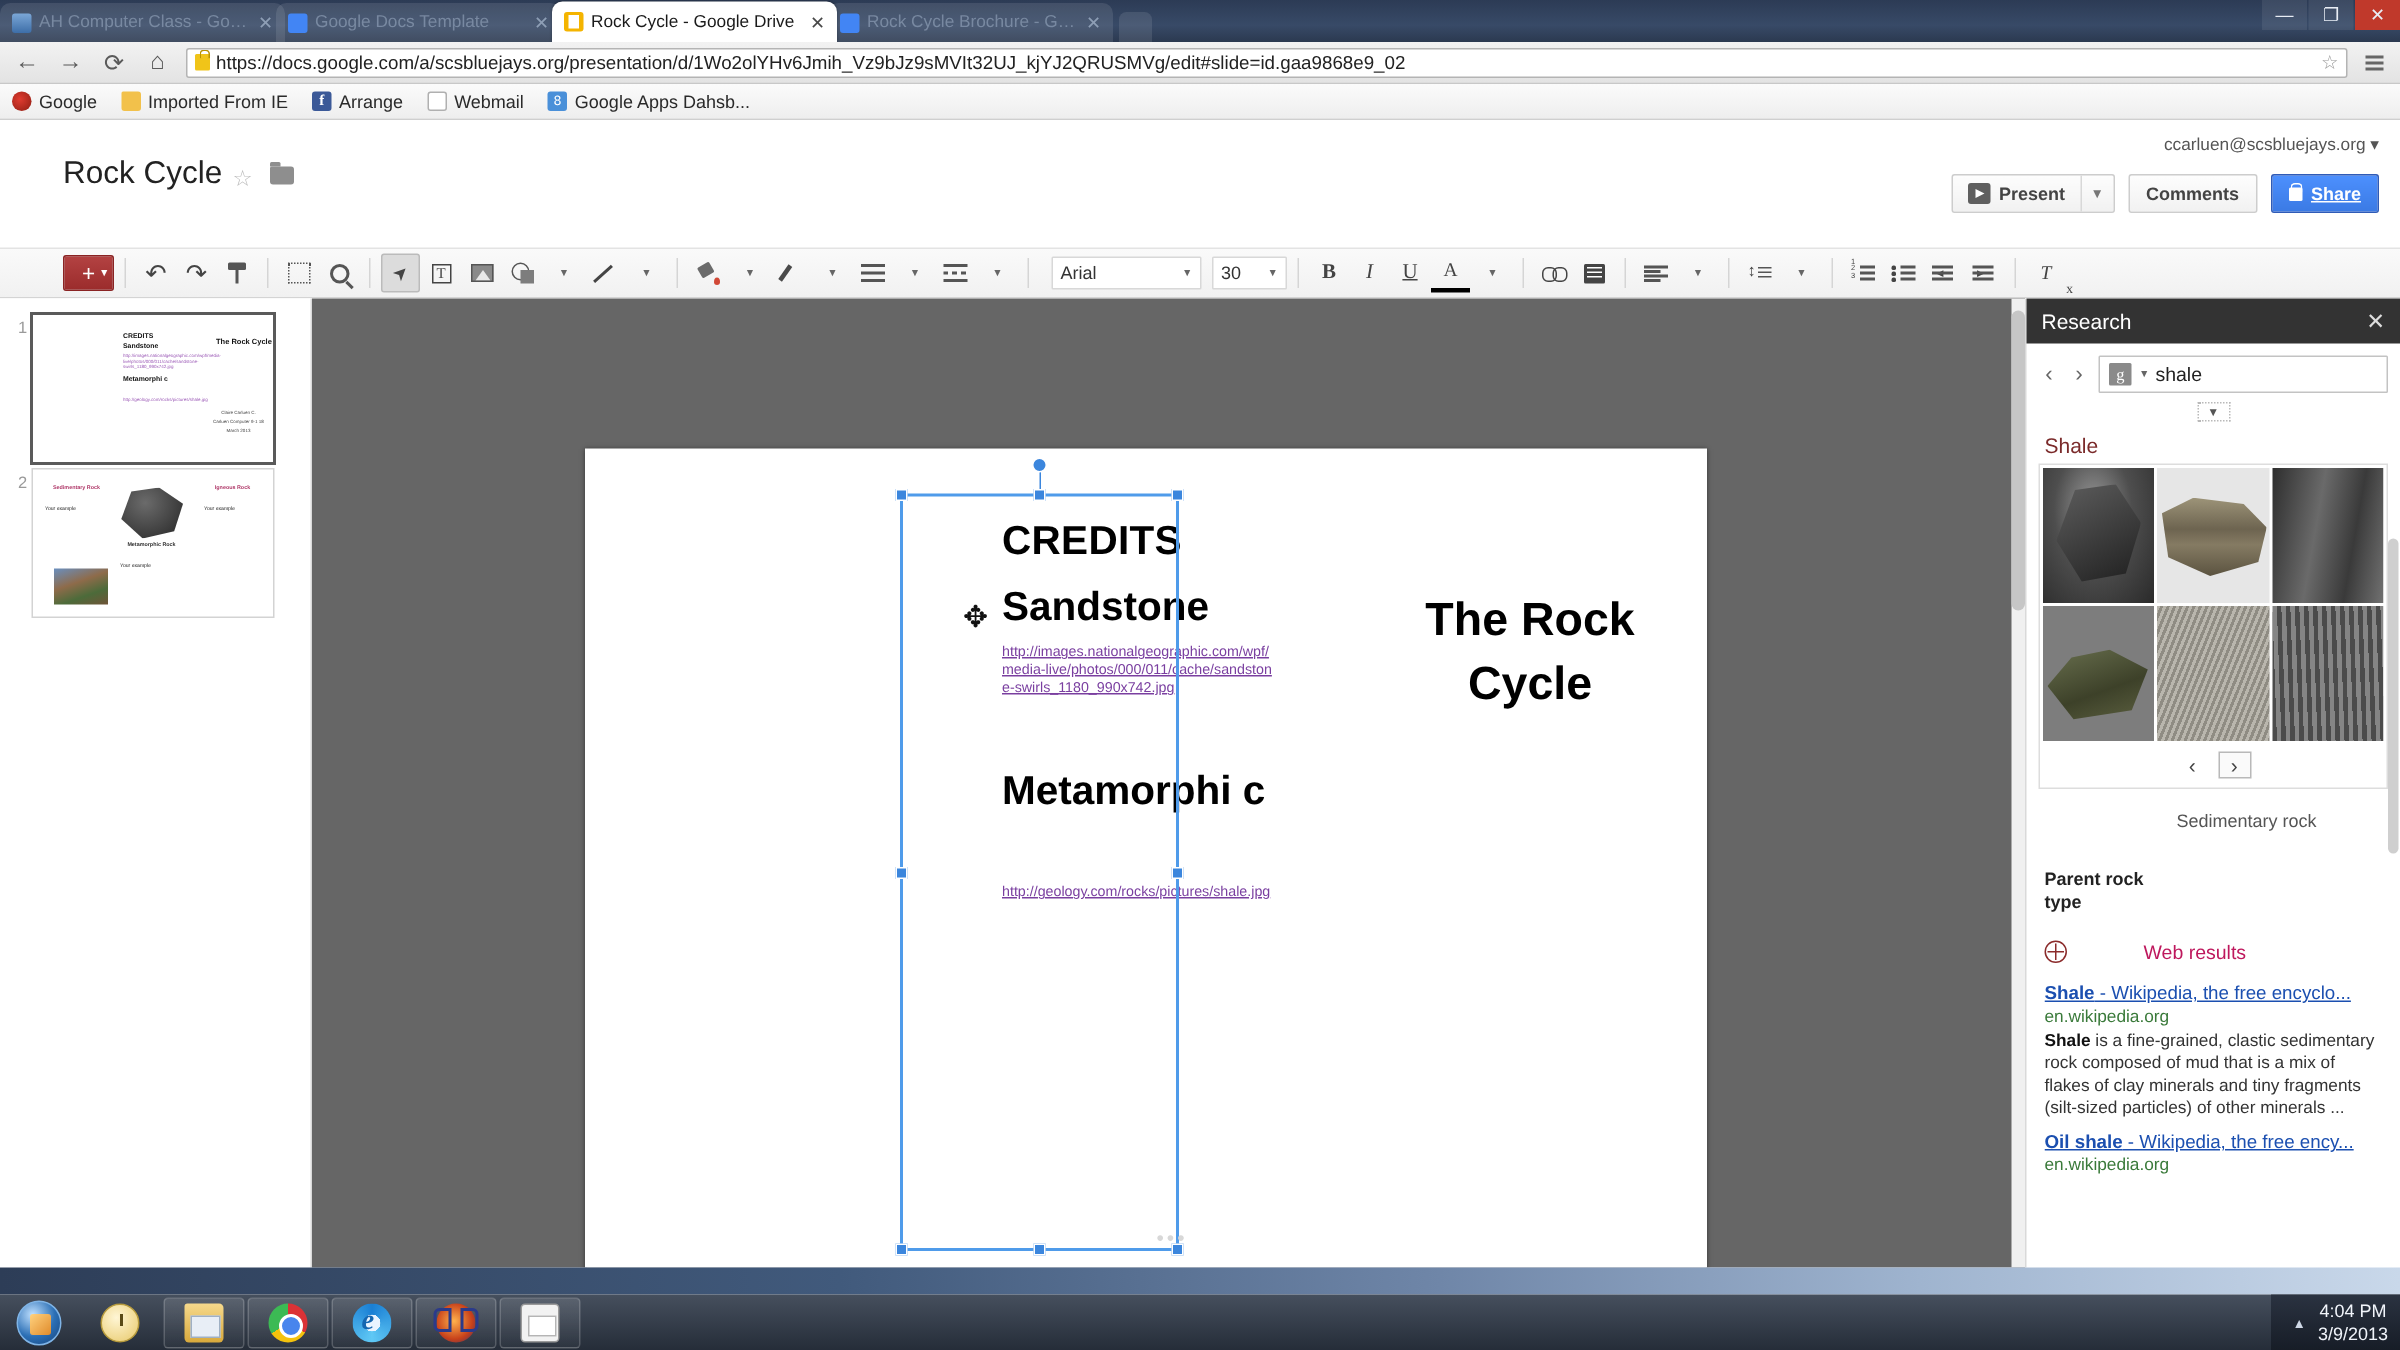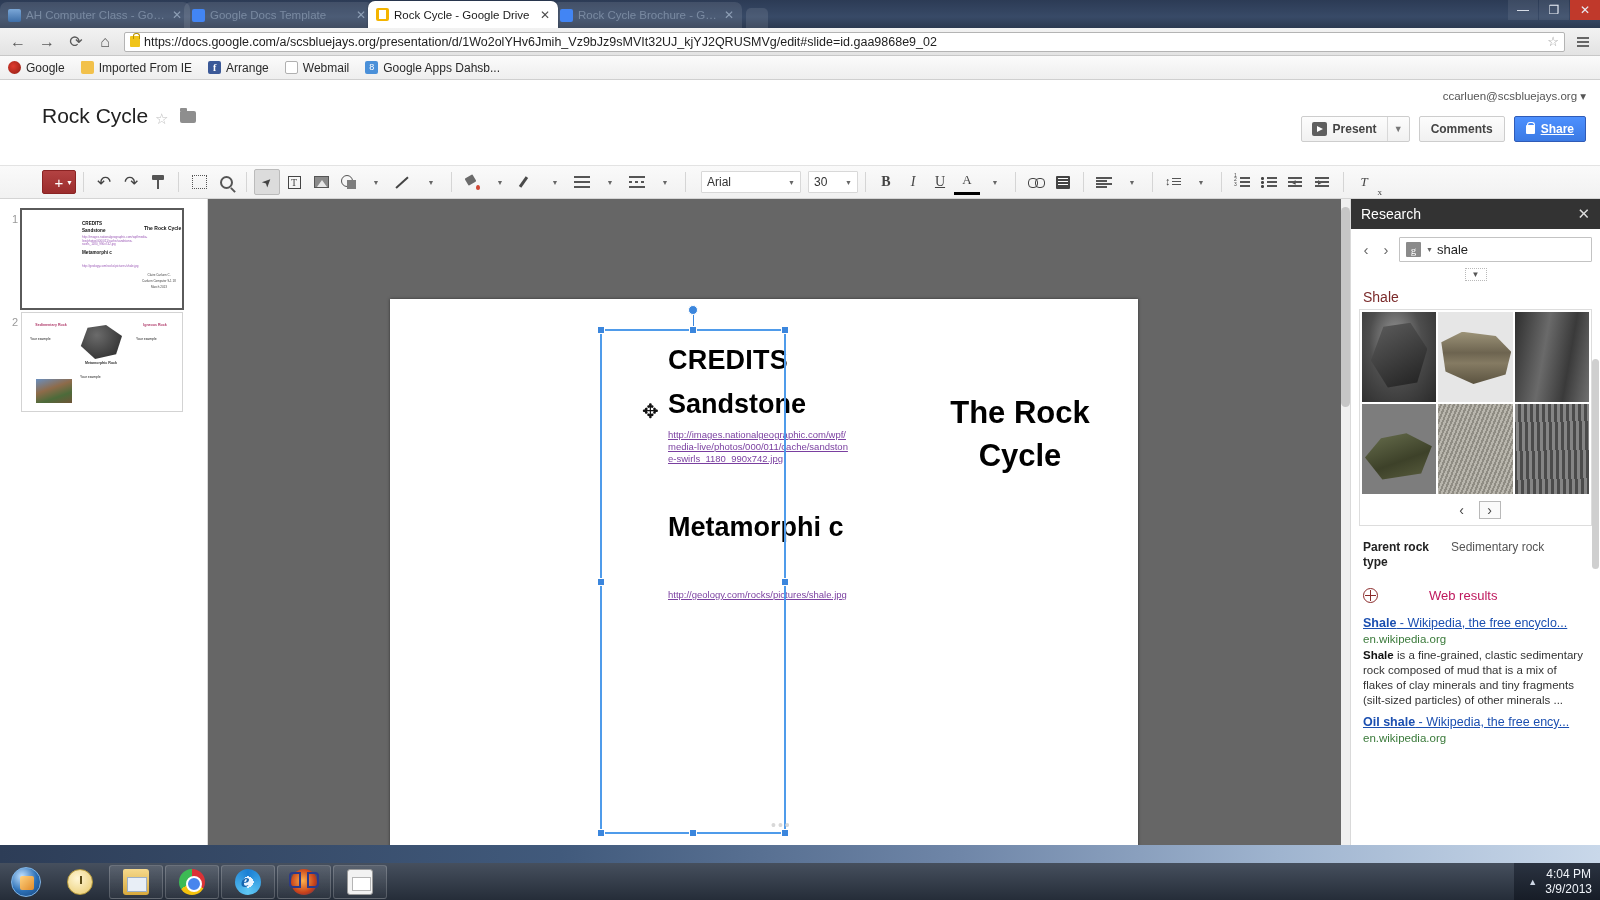--- a/index.html
+++ b/index.html
@@ -320,21 +320,21 @@
   .rock-d:after{content:"";position:absolute;left:4%;top:28%;width:90%;height:56%;
      background:linear-gradient(160deg,#6d7452,#3d4129 60%,#5c6040);
      clip-path:polygon(0% 56%,24% 18%,62% 8%,100% 34%,84% 88%,26% 100%);}
   .rock-e{ background:repeating-linear-gradient(112deg,#b9b6ad 0 2px,#8f8c83 2px 4px); }
   .rock-f{ background:repeating-linear-gradient(88deg,#4b4b4b 0 3px,#858585 3px 6px); }
   .img-pager{ display:flex; align-items:center; justify-content:center; gap:6px; padding:5px 0 4px; }
   .pg{ width:22px;height:18px;display:flex;align-items:center;justify-content:center;font-size:14px;color:#444;}
   .pg.boxed{ border:1px solid #b9b9b9; background:#fafafa; }
 
   .fact-row{ display:flex; padding:14px 12px 0 12px; font-size:12px; }
-  .fact-k{ width:88px; font-weight:bold; color:#222; line-height:15px; }
+  .fact-k{ width:88px; font-weight:bold; color:#222; line-height:15px;margin-top:39px; }
   .fact-v{ flex:1; color:#555; }
 
   .webres{ display:flex; align-items:center; gap:7px; padding:18px 12px 6px 12px; }
   .globe{ width:15px;height:15px;border-radius:50%;background:#fff;border:1.5px solid #8b2b2b;position:relative;}
   .globe:after{content:"";position:absolute;left:1px;top:5.5px;width:11px;height:1.5px;background:#8b2b2b;}
   .globe:before{content:"";position:absolute;left:5.5px;top:1px;width:1.5px;height:11px;background:#8b2b2b;}
   .webres-label{ font-size:13px; color:#be185d;margin-left:44px; }
 
   .result{ padding:6px 12px 0 12px; }
   .r-title{ font-size:12.5px; color:#1b4fb0; text-decoration:underline; line-height:16px;

